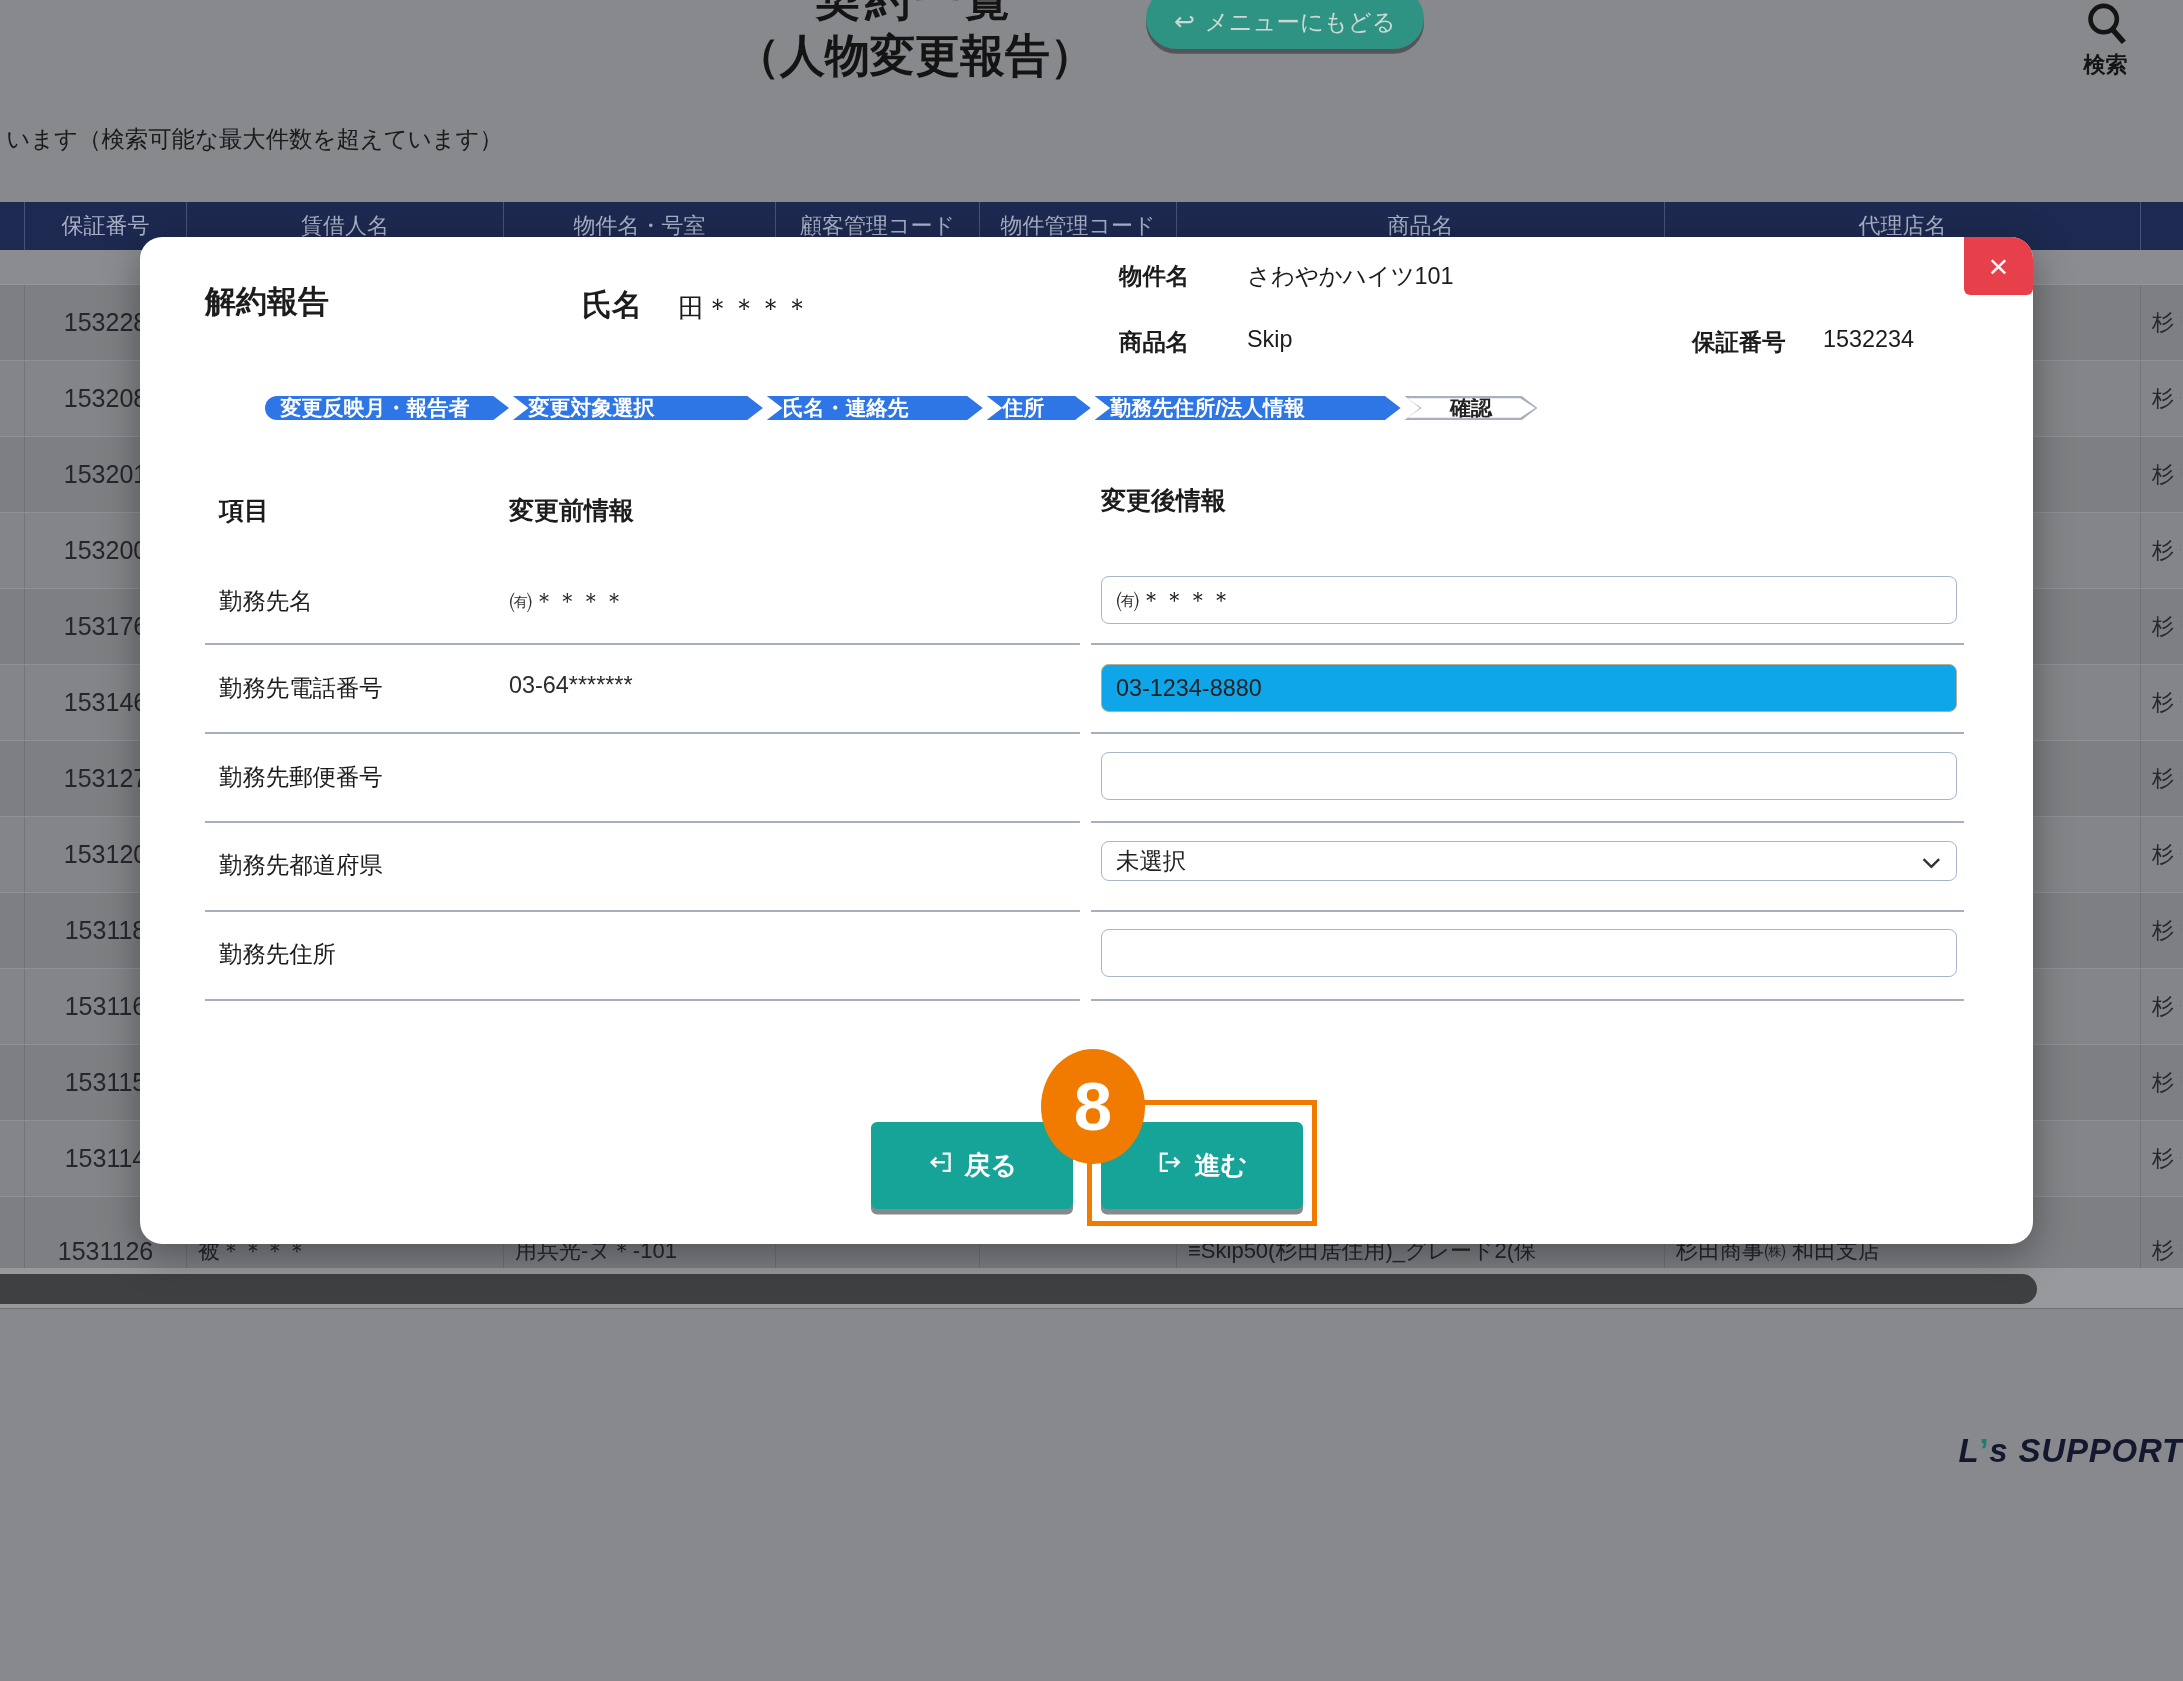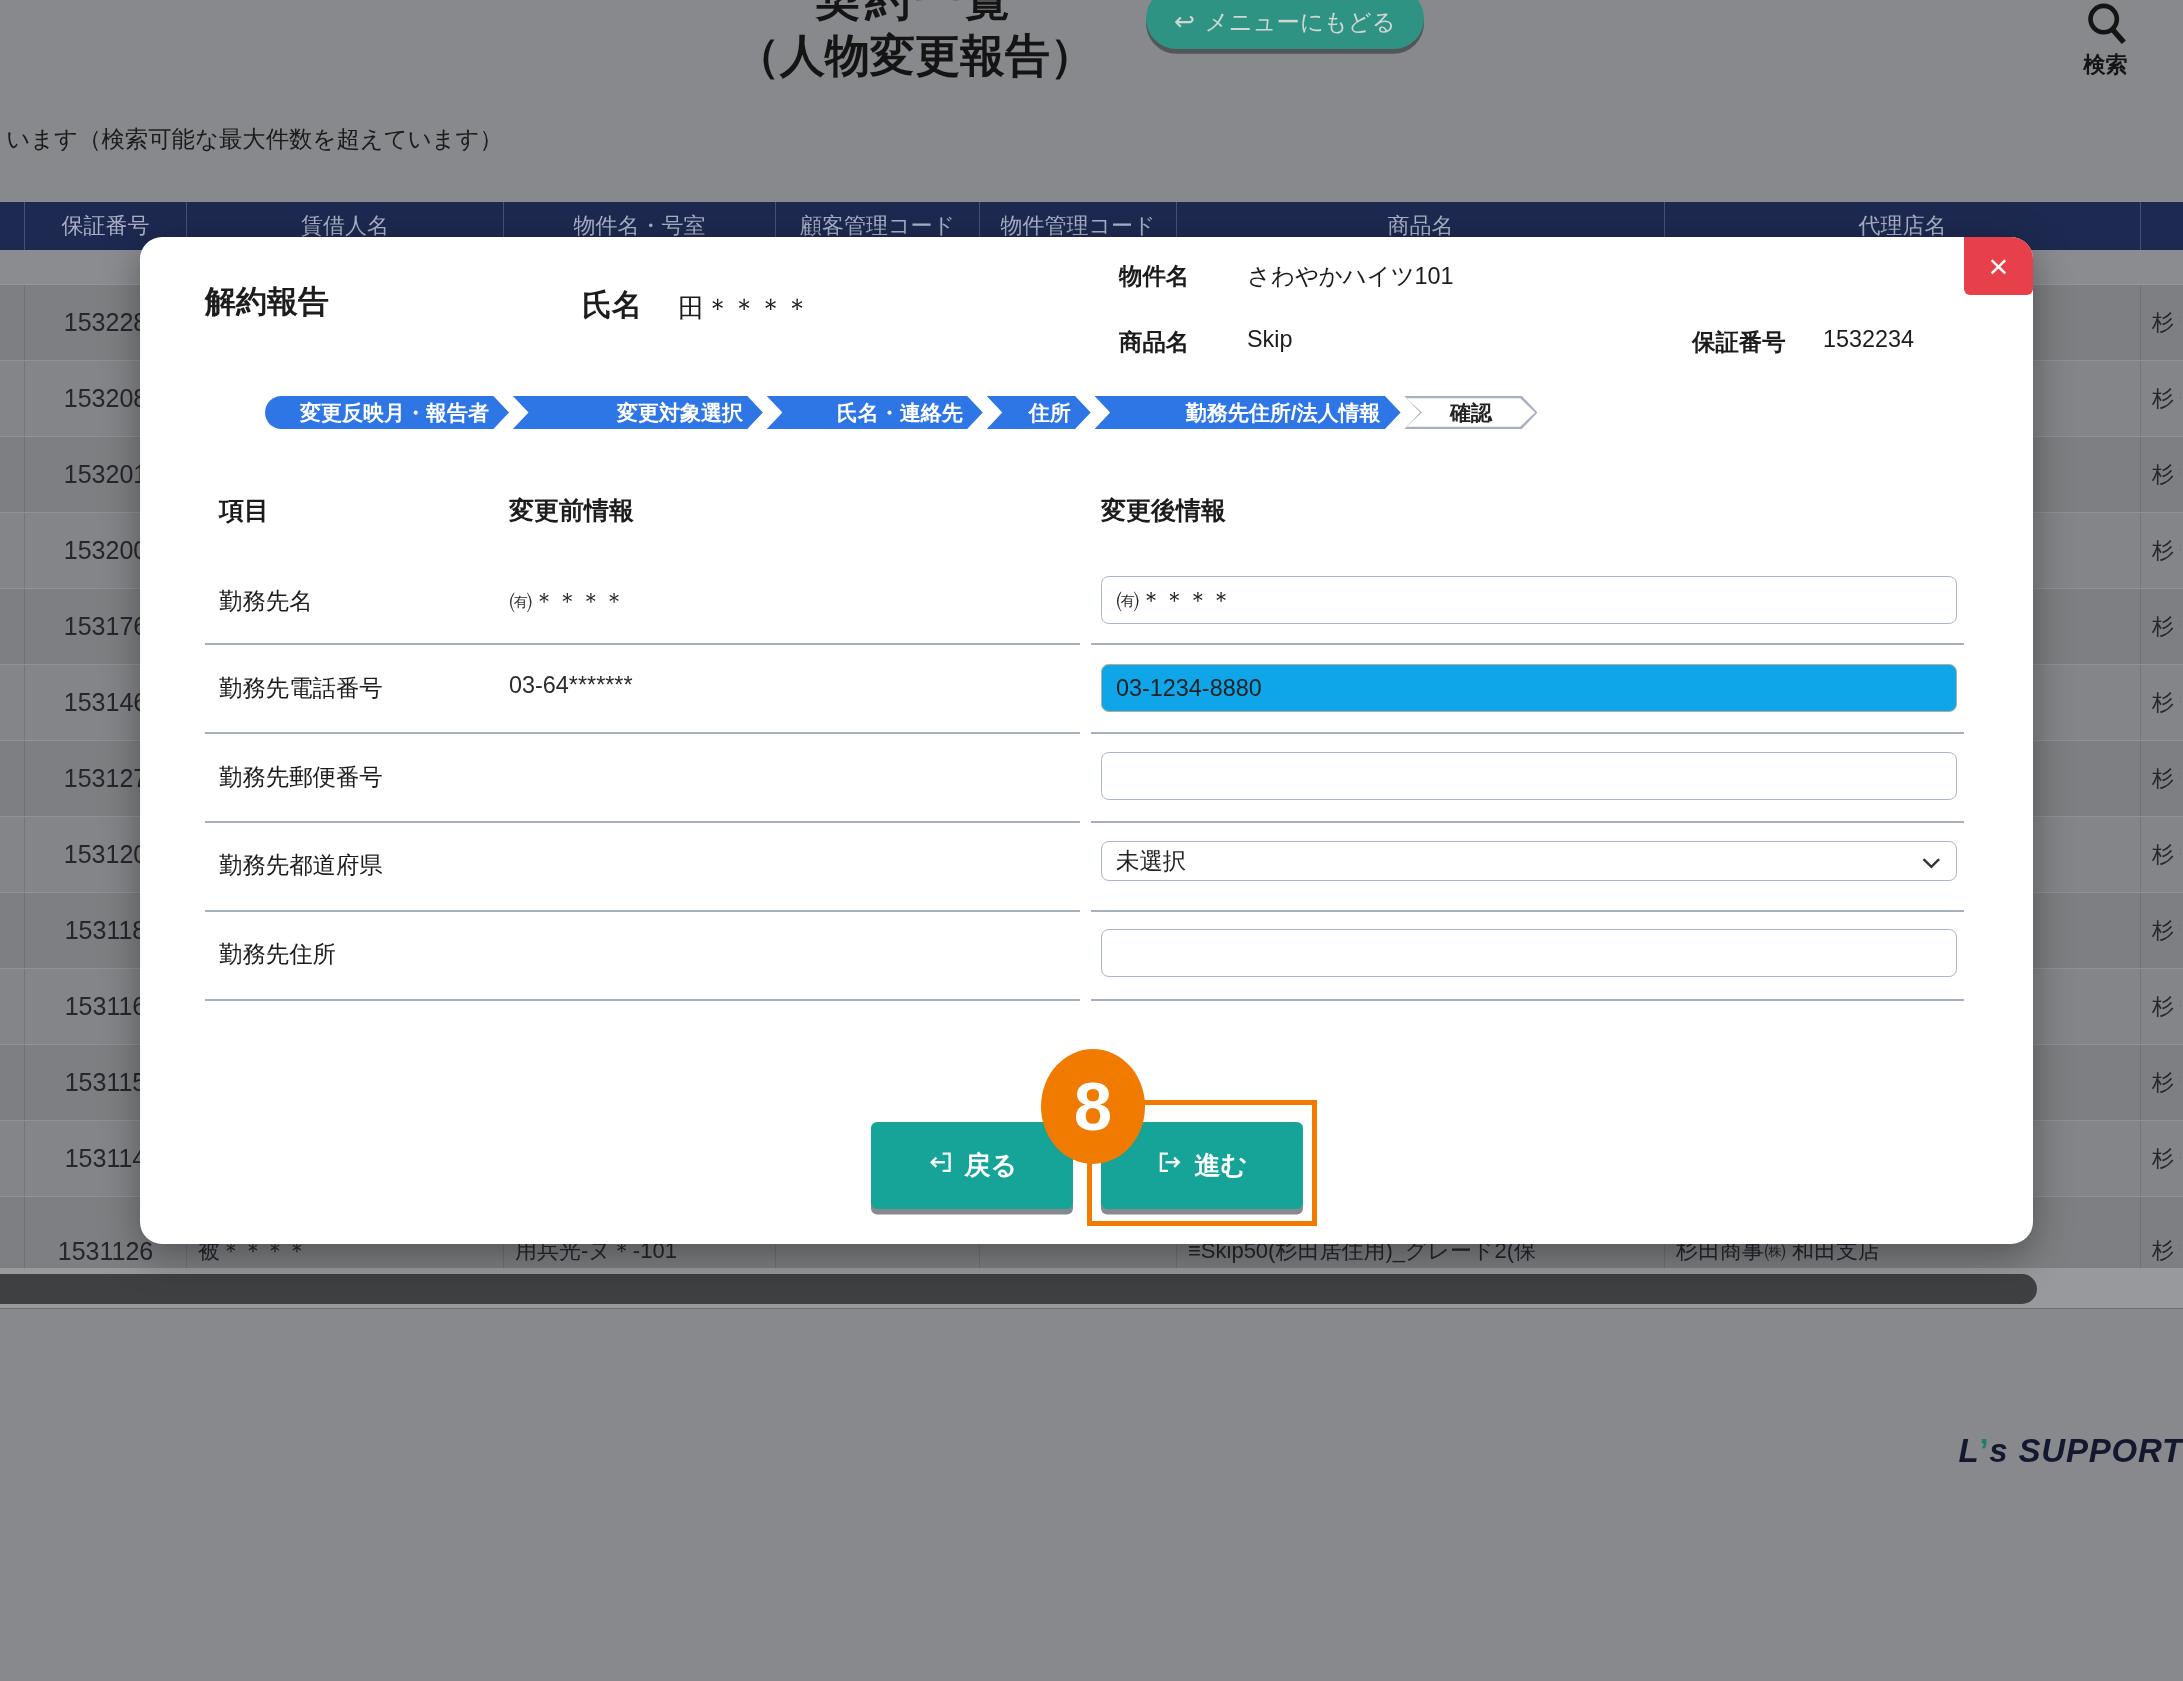--- a/index.html
+++ b/index.html
@@ -63,22 +63,22 @@
                border:none; border-radius:0 22px 6.2px 6.2px; color:#ffffff; font-size:34px; line-height:1;
                display:flex; align-items:center; justify-content:center; cursor:pointer; }
   .m-title { position:absolute; left:65px; top:44px; font-size:31px; font-weight:bold; color:#1c1c1c; }
   .m-name-label { position:absolute; left:442px; top:48px; font-size:30px; font-weight:bold; color:#1c1c1c; }
   .m-name-value { position:absolute; left:538px; top:53px; font-size:26.5px; color:#1c1c1c; }
   .inf-label { position:absolute; font-size:23.4px; font-weight:bold; color:#1c1c1c; }
   .inf-value { position:absolute; font-size:23.4px; color:#1c1c1c; }
 
   
   .steps { position:absolute; left:125px; top:159px; height:42px; display:flex; gap:3.9px; }
-  .step { position:relative; height:33px; color:#ffffff; background:#2e75e6; font-size:21px; font-weight:bold;
-          display:flex; align-items:center; justify-content:flex-end; padding:0 20px 0 15.6px;
+  .step { position:relative; height:24px; color:#ffffff; background:#2e75e6; font-size:21px; font-weight:bold;
+          display:flex; align-items:center; justify-content:flex-start; padding:0 20px 0 15.6px;
           clip-path:polygon(0 0, calc(100% - 15.6px) 0, 100% 50%, calc(100% - 15.6px) 100%, 0 100%, 15.6px 50%); }
   .step--first { border-radius:21px 0 0 21px;
           clip-path:polygon(0 0, calc(100% - 15.6px) 0, 100% 50%, calc(100% - 15.6px) 100%, 0 100%); }
   .step--pending { background:#a8b0bf; color:transparent; }
   .step--pending .inner { position:absolute; inset:2.3px; background:#ffffff; color:#222222;
           display:flex; align-items:center; justify-content:center; font-size:21px; font-weight:bold;
           clip-path:polygon(0 0, calc(100% - 15px) 0, 100% 50%, calc(100% - 15px) 100%, 0 100%, 15px 50%); }
 
   
   .col-head { position:absolute; font-size:25px; font-weight:bold; color:#1c1c1c; }
@@ -339,21 +339,21 @@
       <div class="step" style="width:306px;">
           <span>勤務先住所/法人情報</span>
         </div>
       <div class="step step--pending" style="width:133px;">
         <span class="inner">確認</span>
       </div>
     </div>
 
     <div class="col-head" style="left:79px;  top:257px;">項目</div>
     <div class="col-head" style="left:369px;  top:257px;">変更前情報</div>
-    <div class="col-head" style="left:961px; top:257px;">変更後情報</div>
+    <div class="col-head" style="left:961px; top:247px;">変更後情報</div>
 
     <div class="f-label" style="top:348px;">勤務先名</div>
     <div class="f-before" style="top:348px;">㈲＊＊＊＊</div>
     <input class="f-input" style="top: 339px;" type="text" value="㈲＊＊＊＊">
     <div class="sep left" style="top:406px;"></div>
     <div class="sep right" style="top:406px;"></div>
 
     <div class="f-label" style="top:435px;">勤務先電話番号</div>
     <div class="f-before" style="top:435px;">03-64*******</div>
     <input class="f-input hl" style="top: 427px;" type="text" value="03-1234-8880">

